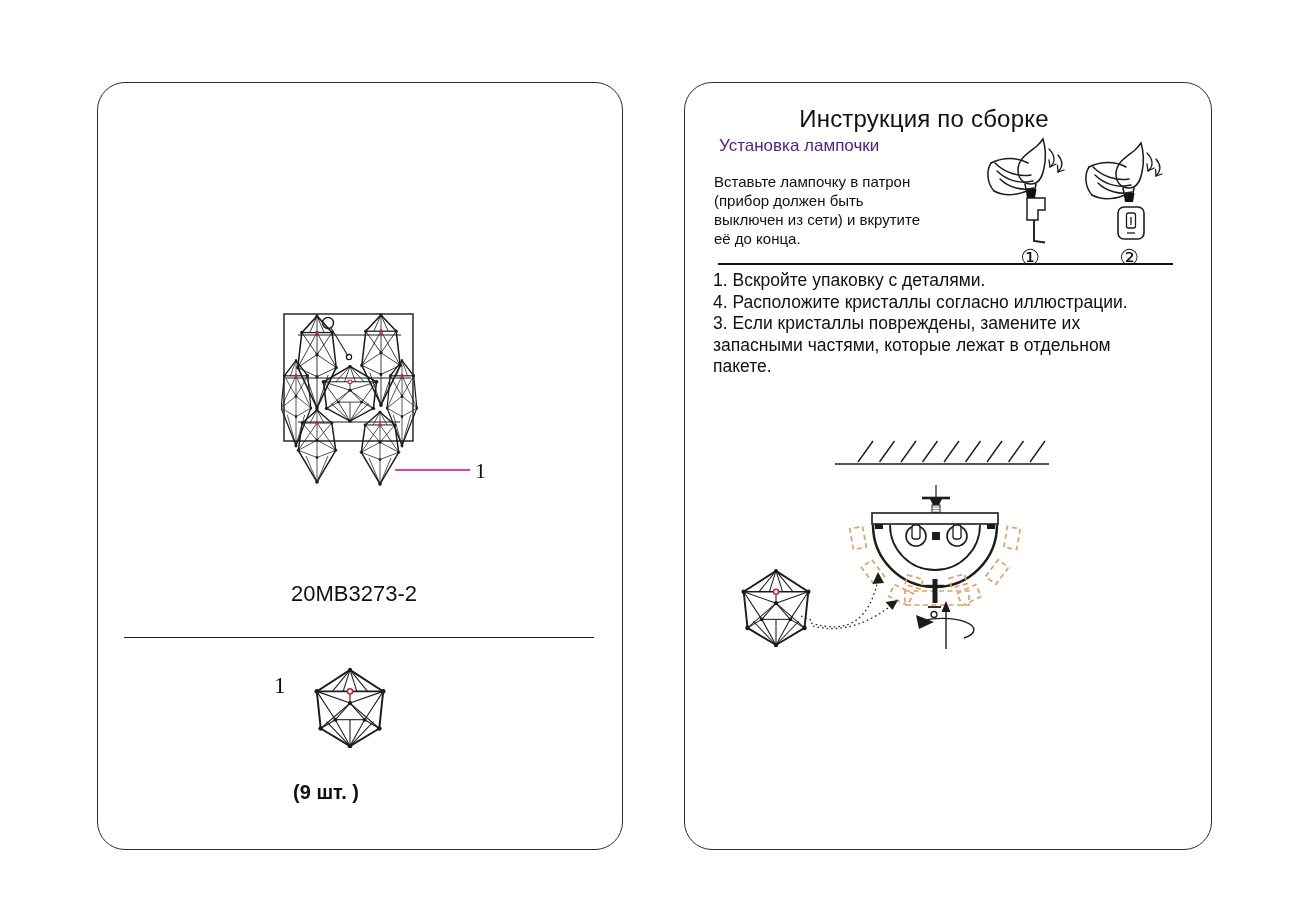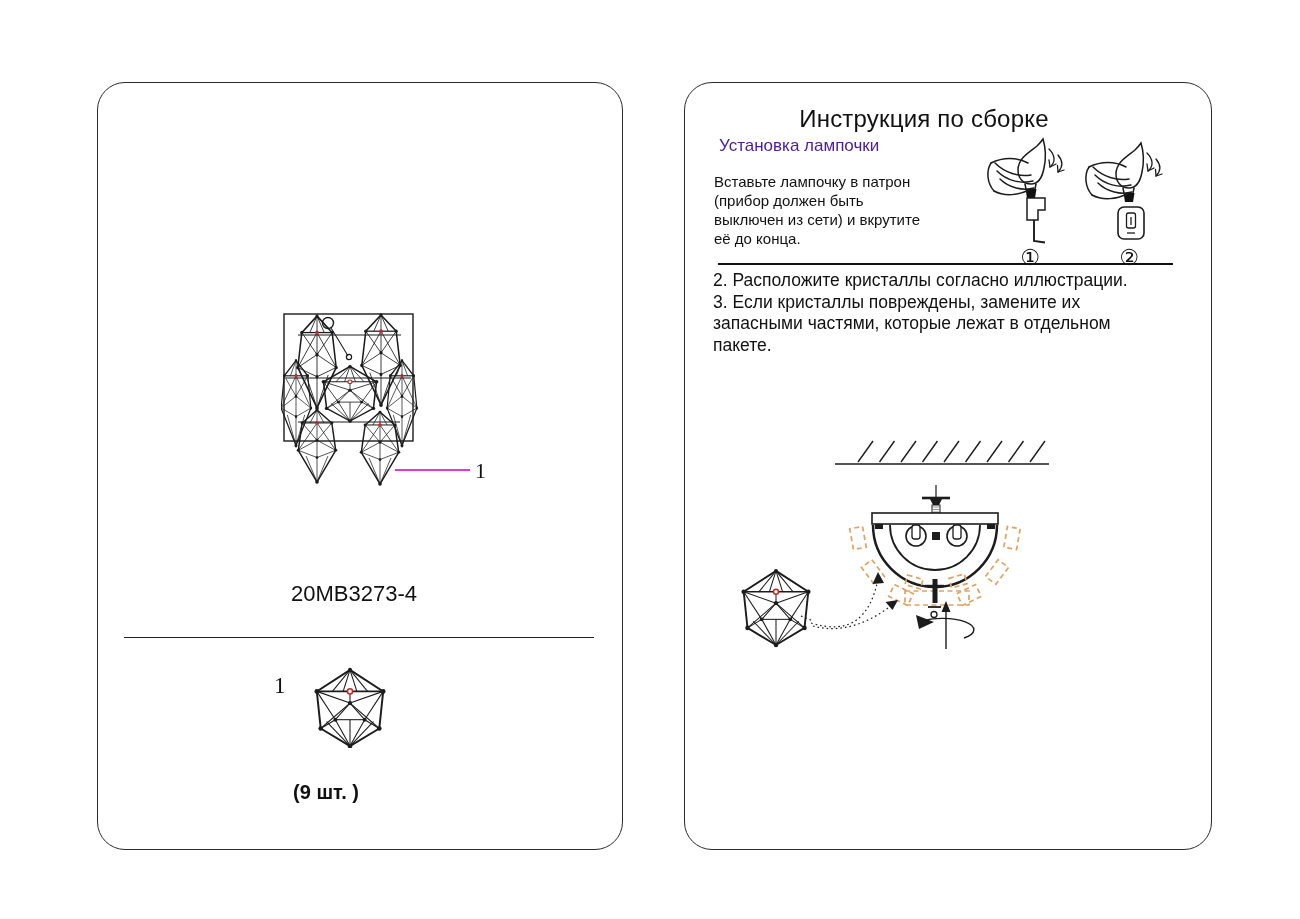--- a/index.html
+++ b/index.html
@@ -154,21 +154,21 @@
       <use href="#pendant" transform="translate(298,402) scale(0.62,0.85)"></use>
       <use href="#pendant" transform="translate(404,402) scale(0.62,0.85)"></use>
       <use href="#rosette" transform="translate(352,392) scale(0.78,0.7)"></use>
       <use href="#pendant" transform="translate(319,445) scale(0.78,0.72)"></use>
       <use href="#pendant" transform="translate(382,447) scale(0.78,0.72)"></use>
     </g>
     <line x1="397" y1="469" x2="472" y2="469" stroke="#e03ad6" stroke-width="2.2"></line>
     <text class="callout-num" x="477" y="477">1</text>
   </svg>
 
-  <div class="abs model-number">20MB3273-4</div>
+  <div class="abs model-number">20MB3273-2</div>
 
   <div class="abs left-divider"></div>
 
   <div class="abs part-index">1</div>
 
   <svg class="abs" style="left:212px;top:583px" width="80" height="82" viewBox="-40 -42 80 84">
     <use href="#rosette"></use>
   </svg>
 
   <div class="abs qty">(9 шт. )</div>
@@ -198,21 +198,22 @@
       <line x1="1130" y1="216" x2="1130" y2="224" stroke="#1c1c1c" stroke-width="1.3"></line>
       <line x1="1126" y1="232" x2="1134" y2="232" stroke="#1c1c1c" stroke-width="1.3"></line>
     </g>
     <text x="1029" y="264" font-family="DejaVu Sans, sans-serif" font-size="22" text-anchor="middle" fill="#111">①</text>
     <text x="1128" y="264" font-family="DejaVu Sans, sans-serif" font-size="22" text-anchor="middle" fill="#111">②</text>
   </svg>
 
   <div class="abs separator"></div>
 
   <div class="abs steps">
-    <div>2. Расположите кристаллы согласно иллюстрации.</div>
+    <div>1. Вскройте упаковку с деталями.</div>
+    <div>4. Расположите кристаллы согласно иллюстрации.</div>
     <div>3. Если кристаллы повреждены, замените их
 запасными частями, которые лежат в отдельном
 пакете.</div>
   </div>
 
   <svg class="abs" style="left:16px;top:345px" width="375" height="280" viewBox="700 427 375 280">
 
     <g stroke="#1c1c1c">
       <line x1="834" y1="463" x2="1048" y2="463" stroke-width="1.7"></line>
       <g stroke-width="1.4">

